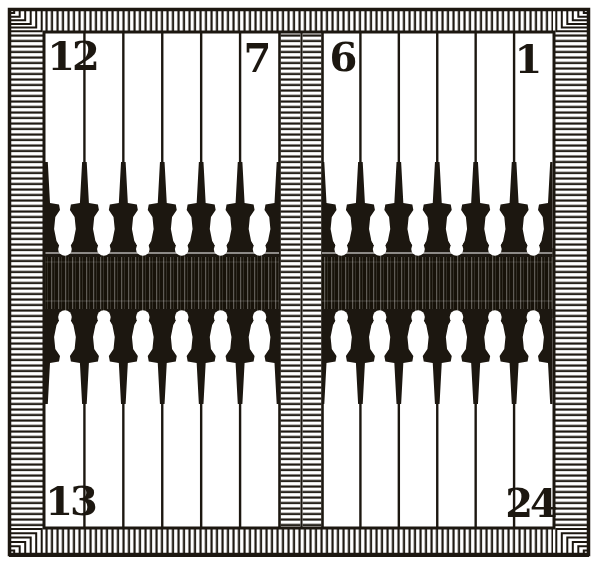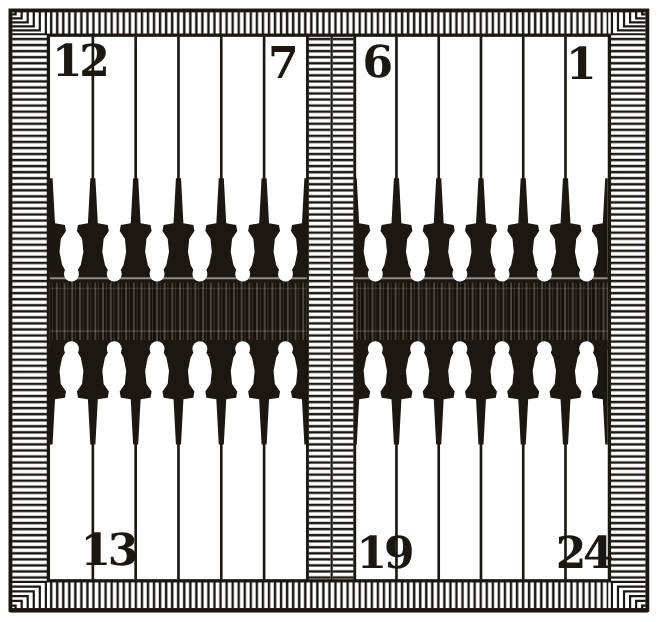--- a/index.html
+++ b/index.html
@@ -197,16 +197,15 @@
         <ellipse cx="533.2916666666666" cy="332" rx="8.6" ry="15" fill="#ffffff"></ellipse>
         <circle cx="533.2916666666666" cy="317" r="6.8" fill="#ffffff"></circle>
       </g>
     </svg>
 
   <div class="num" style="left:72px;top:36px;">12</div>
   <div class="num" style="left:256px;top:38px;">7</div>
   <div class="num" style="left:342px;top:37px;">6</div>
   <div class="num" style="left:527px;top:39px;">1</div>
 
-  <div class="num" style="left:70px;top:481px;margin-left:28px;">13</div>
-  <div class="num" style="left:349px;top:483px;">19</div>
+  <div class="num" style="left:70px;top:481px;">13</div>
   <div class="num" style="left:530px;top:483px;">24</div>
 </div>
 
 </body></html>

